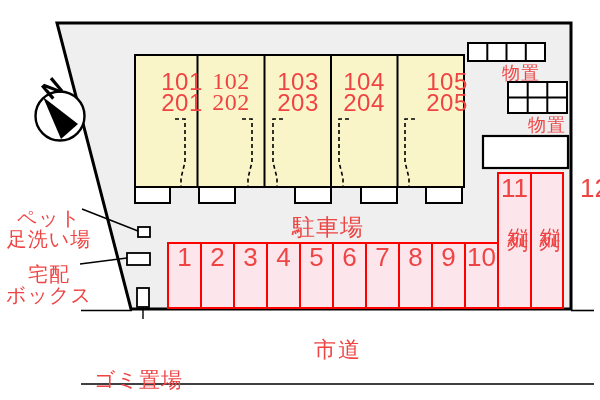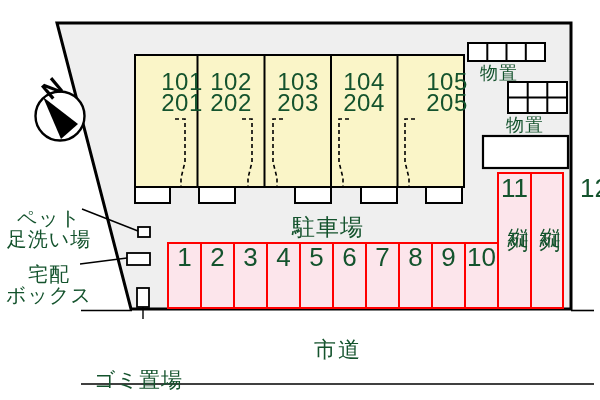--- a/index.html
+++ b/index.html
@@ -1,25 +1,25 @@
 <!DOCTYPE html>
 <html><head>
 <meta charset="utf-8">
 <style>
   html,body{margin:0;padding:0;background:#fff;}
   #stage{position:relative;width:600px;height:400px;background:#ffffff;overflow:hidden;
          font-family:"Liberation Sans","DejaVu Sans",sans-serif;color:#000;}
   #shapes{position:absolute;left:0;top:0;}
-  .lbl{position:absolute;white-space:nowrap;color:#14532d;}
+  .lbl{position:absolute;white-space:nowrap;color:#ef4444;}
   .ctr{text-align:center;}
   .unit-lbl{top:71px;width:66px;font-size:24px;line-height:21px;font-weight:400;text-align:center;letter-spacing:0.5px;}
   .space-num{top:244px;width:33px;font-size:26px;line-height:26px;text-align:center;}
   .tandem-num{top:175px;width:33px;font-size:26px;line-height:26px;text-align:center;}
   .vtext{writing-mode:vertical-rl;text-orientation:upright;font-size:21px;letter-spacing:4px;top:211px;}
-  .shed-lbl{font-size:18px;width:60px;text-align:left;letter-spacing:1px;}
+  .shed-lbl{font-size:18px;width:60px;text-align:right;letter-spacing:1px;}
   .small-lbl{font-size:20px;line-height:21px;text-align:center;letter-spacing:1px;margin-top:8px;}
 </style>
 </head>
 <body>
 
 <div id="stage">
 
   <svg id="shapes" width="600" height="400" viewBox="0 0 600 400">
 
     <polygon points="57,23 571,23 571,309 131,309" fill="#EFEFEF" stroke="#000" stroke-width="3"></polygon>
@@ -94,21 +94,21 @@
 
     <line x1="82" y1="209" x2="138" y2="231" stroke="#000" stroke-width="1.4"></line>
     <line x1="80" y1="264" x2="127" y2="258" stroke="#000" stroke-width="1.4"></line>
     <line x1="143" y1="307" x2="143" y2="319" stroke="#000" stroke-width="1.4"></line>
   </svg>
 
   <div class="lbl unit-lbl" style="left:149px;">
     <div>101</div>
     <div>201</div>
   </div>
-  <div class="lbl unit-lbl" style="left:198px;">
+  <div class="lbl unit-lbl" style="left:198px;font-family:Liberation Serif, serif;">
     <div>102</div>
     <div>202</div>
   </div>
   <div class="lbl unit-lbl" style="left:265px;">
     <div>103</div>
     <div>203</div>
   </div>
   <div class="lbl unit-lbl" style="left:331px;">
     <div>104</div>
     <div>204</div>

